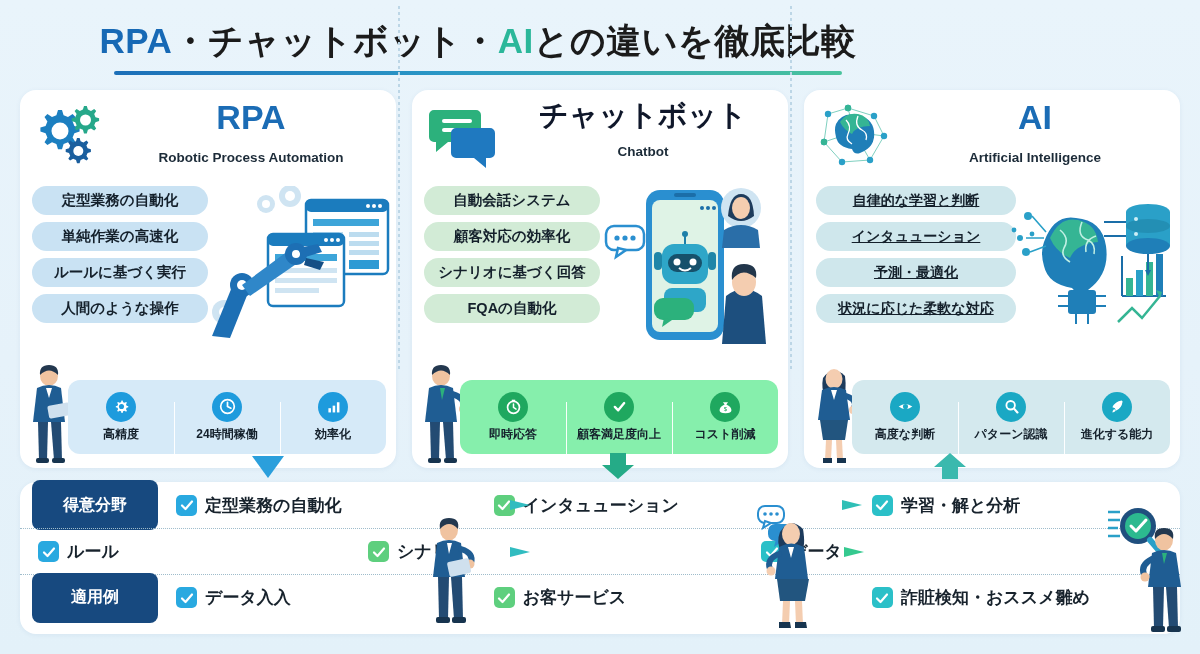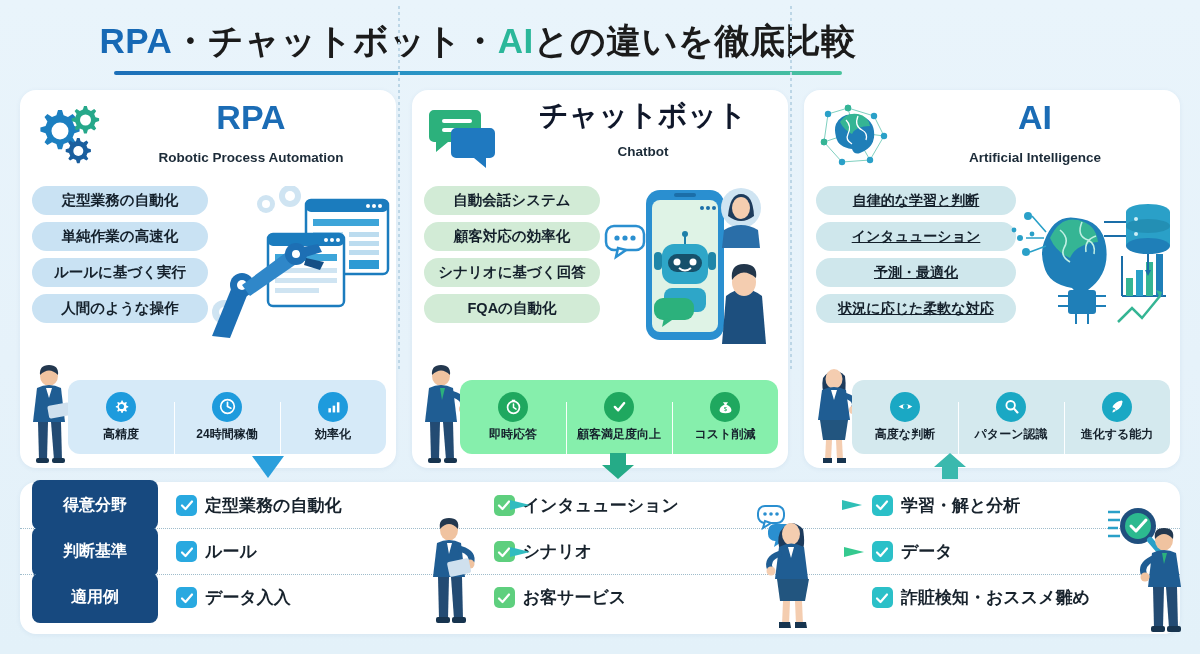--- a/index.html
+++ b/index.html
@@ -528,21 +528,20 @@
             <stop offset="0" stop-color="#1f9ccb"></stop>
             <stop offset="1" stop-color="#2fbfb6"></stop>
           </linearGradient>
         </defs>
       <path d="M0 5 L108 5" stroke="url(#g2)" stroke-width="3"></path>
       <path d="M104 0 L124 5 L104 10 Z" fill="#2fbfb6"></path>
     </svg>
   </div>
 
   <div class="trow">
-    <div class="rlabel">判断基準</div>
     <div class="cell c1">
       <span class="chk">
           <svg viewBox="0 0 14 14">
             <path d="M2 7.5 L5.5 11 L12 3.5" stroke="#fff" stroke-width="2.2" fill="none" stroke-linecap="round" stroke-linejoin="round"></path>
           </svg>
         </span>
       <span class="ctext">ルール</span>
     </div>
     <div class="cell c2">
       <span class="chk">

